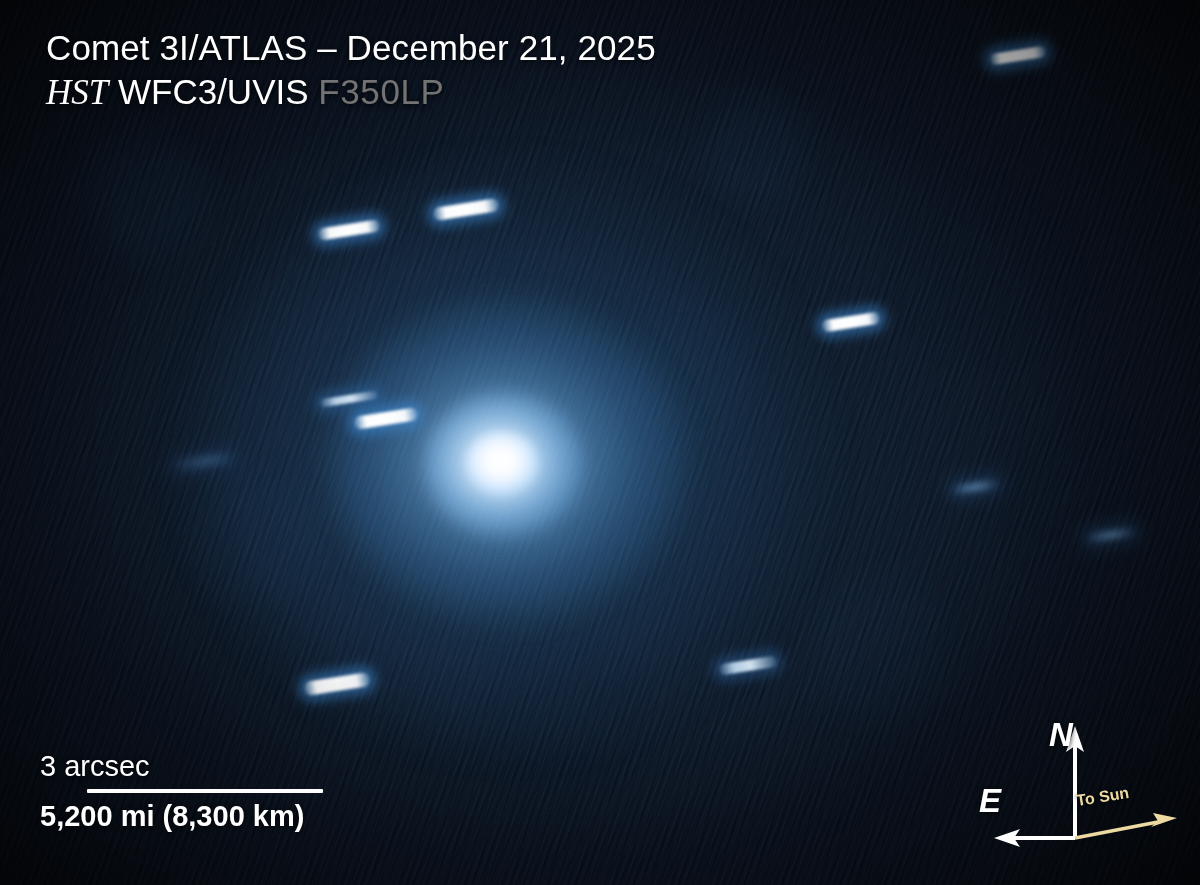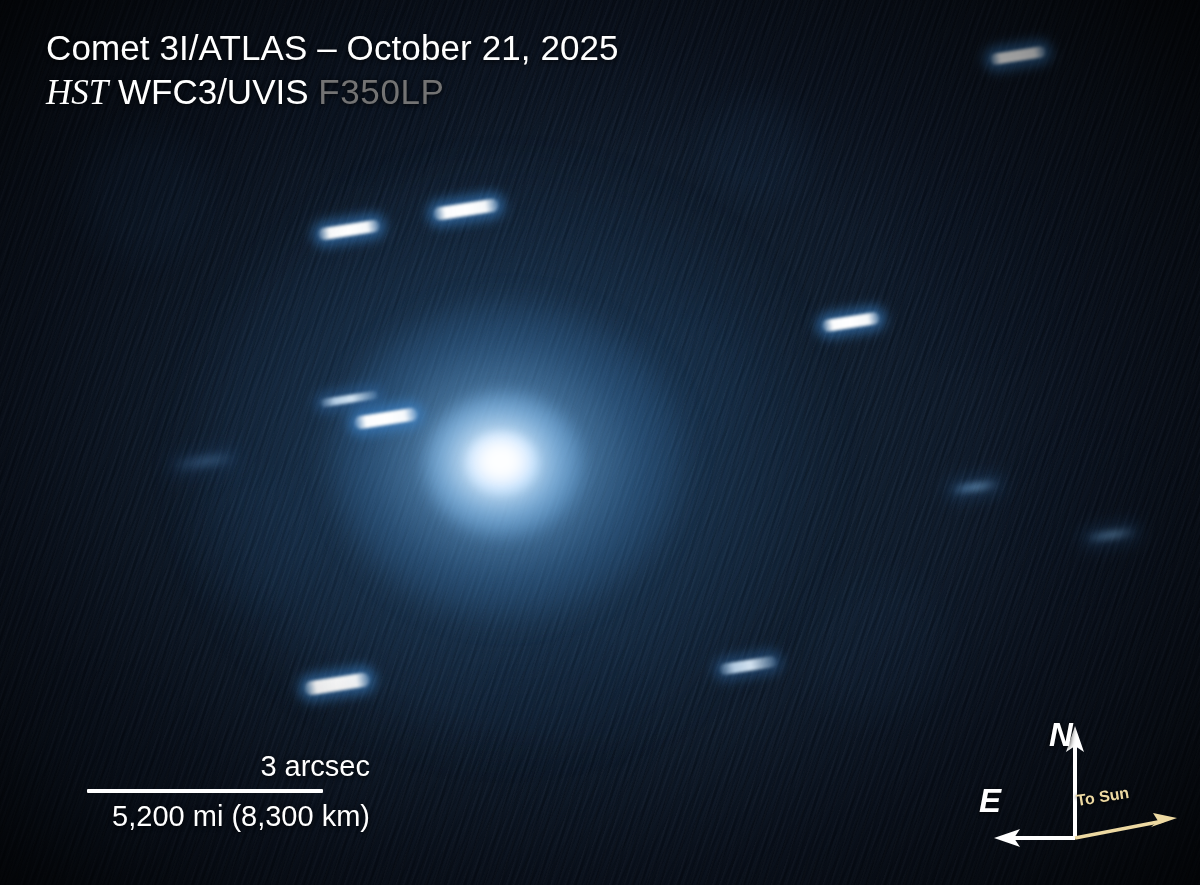--- a/index.html
+++ b/index.html
@@ -216,39 +216,40 @@
   }
 
   
   .scalebar {
     position: absolute;
     left: 40px; top: 752px;
     color: #fff;
     text-shadow: 0 1px 5px rgba(0,0,0,.85);
     user-select: none;
     width: 330px;
-    text-align: right;
+    text-align: left;
   }
   .scalebar .top-label {
     font-size: 29px;
     line-height: 1;
     padding-bottom: 8px;
   }
   .scalebar .rule {
     width: 236px;
     height: 4px;
     background: #ffffff;
     margin: 0 auto;
     border-radius: 1px;
   }
   .scalebar .bot-label {
     font-size: 29px;
     line-height: 1;
     padding-top: 9px;
     white-space: nowrap;
+    font-weight: bold;
   }
 
   
   .compass {
     position: absolute;
     left: 975px; top: 710px;
     width: 215px; height: 150px;
     user-select: none;
   }
   .compass svg { position: absolute; inset: 0; }
@@ -331,21 +332,21 @@
       </div>
       <div class="trail faint" style="left: 1087px; top: 531px; width: 48px; height: 8px; transform: rotate(-9deg);">
         <div class="glow"></div>
         <div class="core"></div>
       </div>
     </div>
 
   <div class="sky-vignette"></div>
 
   <div class="title-block">
-    <div class="title-line1">Comet 3I/ATLAS – October 21, 2025</div>
+    <div class="title-line1">Comet 3I/ATLAS – December 21, 2025</div>
     <div class="title-line2"><span class="hst">HST</span><span> WFC3/UVIS </span><span class="filter-name">F350LP</span></div>
   </div>
 
   <div class="scalebar">
     <div class="top-label">3 arcsec</div>
     <div class="rule"></div>
     <div class="bot-label">5,200 mi (8,300 km)</div>
   </div>
 
   <div class="compass">

